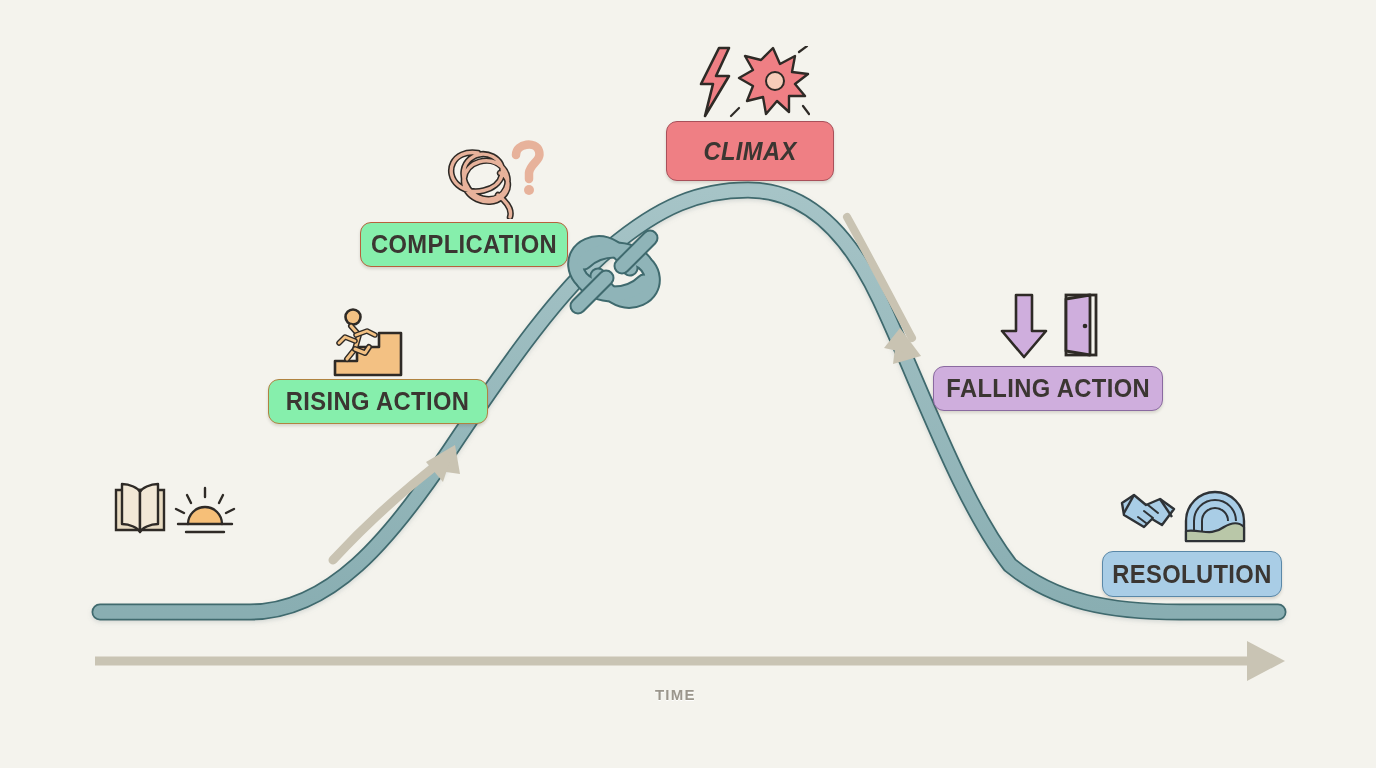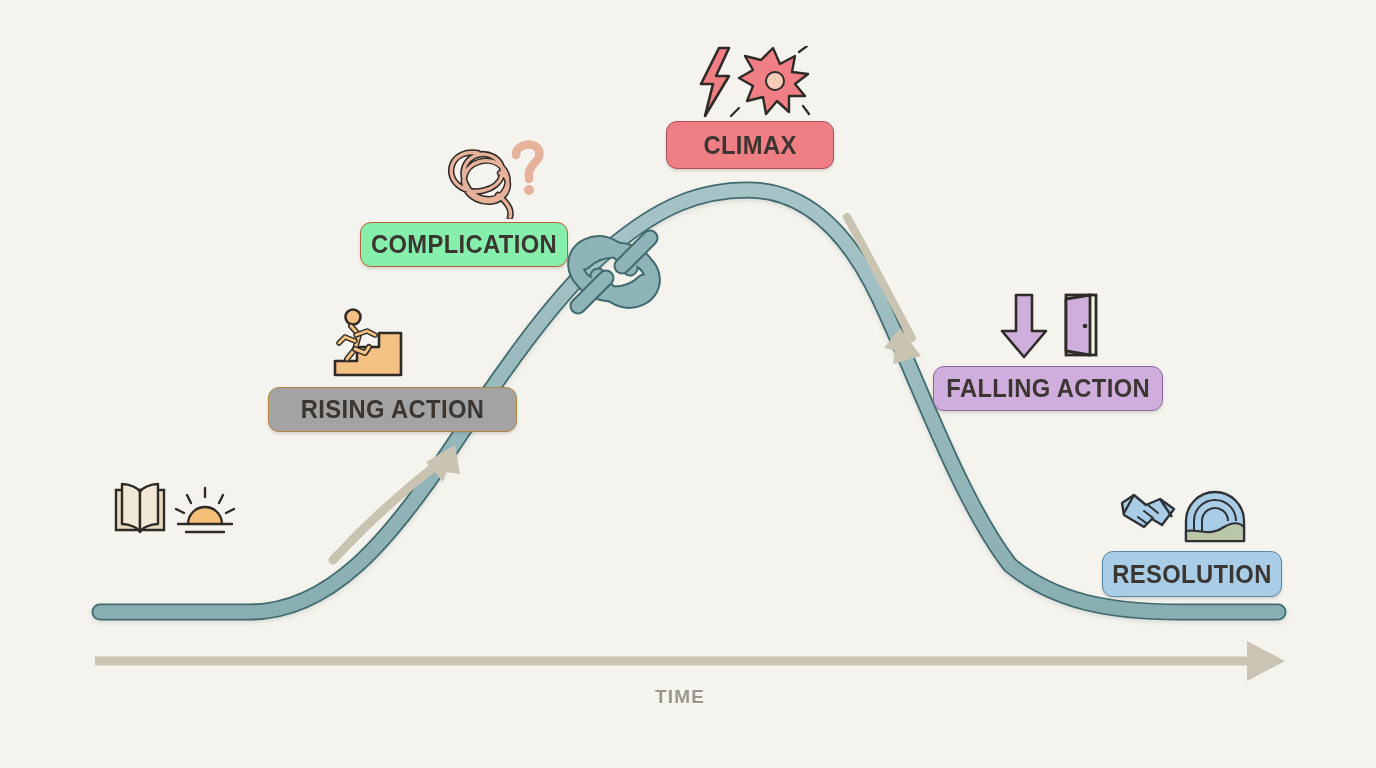--- a/index.html
+++ b/index.html
@@ -26,21 +26,21 @@
     font-weight:bold;
     font-size:25px;
     color:#3b3632;
     white-space:nowrap;
     font-family:"Liberation Sans", sans-serif;
     transform:scaleX(.95);
   }
   .axis-caption{
     position:absolute;
     font-weight:bold;
-    font-size:19px;
+    font-size:15px;
     letter-spacing:1.2px;
     color:#9b968c;
     text-shadow:0 1px 0 #fff;
     text-align:center;
   }
   .icon-wrap{position:absolute;}
 </style>
 </head>
 <body>
 
@@ -215,29 +215,29 @@
       <g>
         <path d="M 68 54 L 68 34 A 29 29 0 0 1 126 34 L 126 54 Z" fill="#a9cde6" stroke="#2e3236" stroke-width="2.4" stroke-linejoin="round"></path>
         <path d="M 76 54 L 76 34 A 21 21 0 0 1 118 34" fill="none" stroke="#2e3236" stroke-width="2"></path>
         <path d="M 84 54 L 84 34 A 13 13 0 0 1 110 34" fill="none" stroke="#2e3236" stroke-width="2"></path>
         <path d="M 68 54 L 68 44 C 84 42 92 50 106 40 C 116 34 122 36 126 40 L 126 54 Z" fill="#b9c7a8" stroke="#2e3236" stroke-width="2.2" stroke-linejoin="round"></path>
       </g>
     </svg>
   </div>
 
 
-  <div class="label-box" style="left:268px;top:387px;width:249px;height:45px;background:#a3a3a3;border-color:#b08341;">
+  <div class="label-box" style="left:268px;top:379px;width:220px;height:45px;background:#86efac;border-color:#b08341;">
     <span>RISING ACTION</span>
   </div>
 
   <div class="label-box" style="left:360px;top:222px;width:208px;height:45px;background:#86efac;border-color:#b8603c;">
     <span>COMPLICATION</span>
   </div>
 
-  <div class="label-box" style="left:666px;top:121px;width:168px;height:48px;background:#ef7f84;border-color:#a9505a;">
+  <div class="label-box" style="left:666px;top:121px;width:168px;height:60px;background:#ef7f84;border-color:#a9505a;font-style:italic;">
     <span>CLIMAX</span>
   </div>
 
   <div class="label-box" style="left:1102px;top:551px;width:180px;height:46px;background:#a9cde6;border-color:#5a88a8;">
     <span>RESOLUTION</span>
   </div>
 
   <div class="label-box" style="left:933px;top:366px;width:230px;height:45px;background:#cfaedd;border-color:#8a6aa0;">
     <span>FALLING ACTION</span>
   </div>

